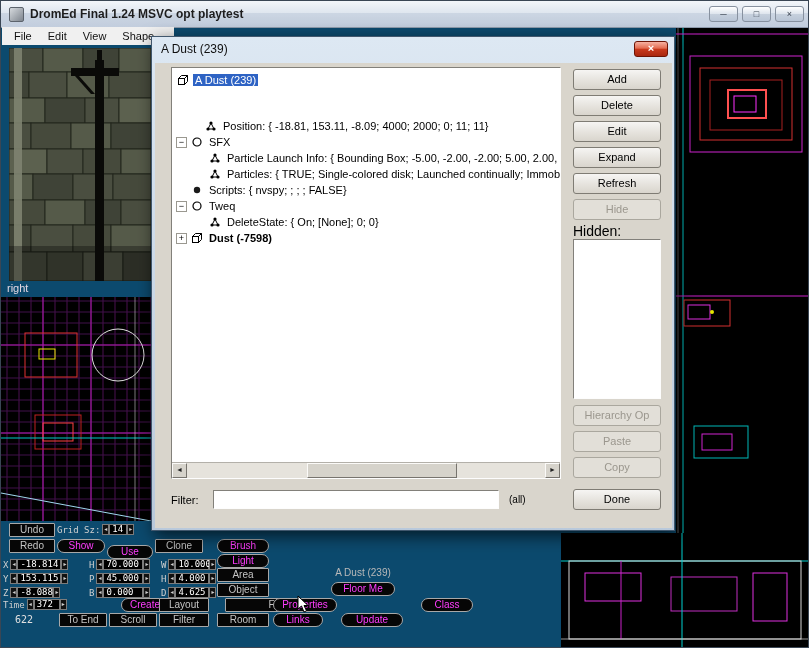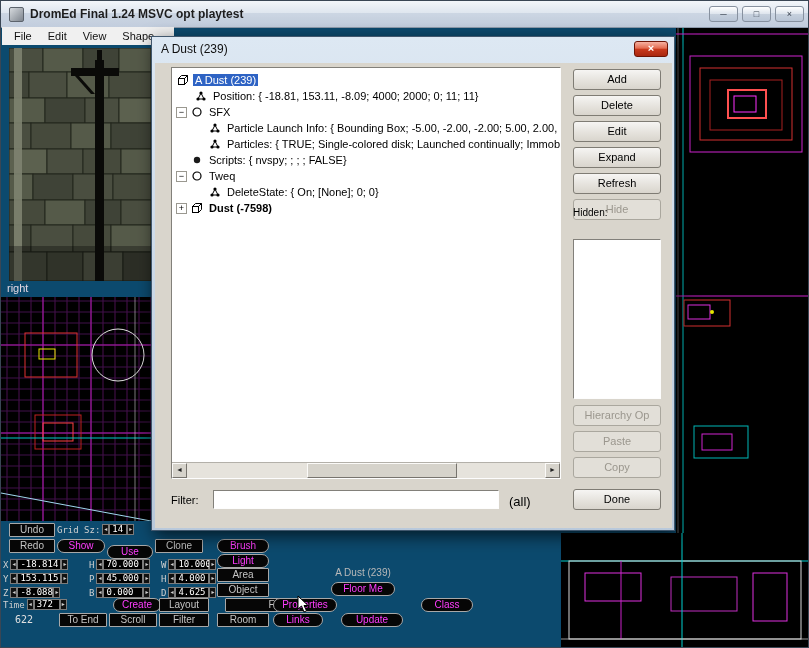--- a/index.html
+++ b/index.html
@@ -74,27 +74,27 @@
   .sb-btn{position:absolute;top:0;width:15px;height:15px;box-sizing:border-box;background:#d6d3cb;
     border:1px solid;border-color:#fbfaf8 #77746e #77746e #fbfaf8;font-size:7px;line-height:12px;text-align:center;color:#222;}
   .sb-left{left:0;} .sb-right{right:0;}
   .sb-thumb{position:absolute;top:0;left:135px;width:150px;height:15px;box-sizing:border-box;background:#d6d3cb;
     border:1px solid;border-color:#fbfaf8 #77746e #77746e #fbfaf8;}
 
   .dlg-btn{position:absolute;left:418px;width:88px;height:21px;box-sizing:border-box;
     background:linear-gradient(180deg,#f6f5f3,#e4e1db 60%,#d9d5cd);
     border:1px solid #7f7c74;border-radius:3px;font-size:11px;line-height:18px;text-align:center;color:#000;}
   .dlg-btn.dis{color:#9b978e;border-color:#aaa79e;background:#e2dfd8;}
-  .hidden-label{position:absolute;left:418px;top:144px;font-size:10px;color:#000;}
+  .hidden-label{position:absolute;left:418px;top:160px;font-size:14px;color:#000;}
   .hidden-list{position:absolute;left:418px;top:176px;width:88px;height:160px;background:#fff;box-sizing:border-box;
     border:1px solid;border-color:#82807a #fdfdfd #fdfdfd #82807a;}
   .filter-label{position:absolute;left:16px;top:431px;font-size:11px;color:#000;}
   .filter-input{position:absolute;left:58px;top:427px;width:286px;height:19px;background:#fff;box-sizing:border-box;
     border:1px solid;border-color:#82807a #fdfdfd #fdfdfd #82807a;font-size:11px;line-height:17px;padding:0 3px;}
-  .filter-all{position:absolute;left:354px;top:431px;font-size:13px;color:#000;}
+  .filter-all{position:absolute;left:354px;top:431px;font-size:10px;color:#000;}
 
   .cursor{position:absolute;left:296px;top:594px;z-index:50;}
 </style>
 </head>
 <body>
 
 <div class="screen">
 
   <div class="titlebar">
     <span class="app-icon"></span>
@@ -297,21 +297,21 @@
     <div class="obj-name" style="left:296px;top:566px;width:132px;">A Dust (239)</div>
     <div class="pb m" style="left:330px;top:581px;width:62px;">Floor Me</div>
     <div class="pb m" style="left:420px;top:597px;width:50px;">Class</div>
 
     <div class="pfield" style="left:2px;top:597px;">
       <span class="plabel">Time</span>
       <span class="pa">◂</span>
       <span class="pv" style="width:26px;">372</span>
       <span class="pa">▸</span>
     </div>
-    <div class="pb m" style="left:112px;top:597px;width:46px;">Create</div>
+    <div class="pb m" style="left:120px;top:597px;width:46px;">Create</div>
     <div class="pb" style="left:158px;top:597px;width:48px;">Layout</div>
     <div class="pb m" style="left:272px;top:597px;width:62px;">Properties</div>
 
     <div class="frame-num" style="left:14px;top:613px;">622</div>
     <div class="pb" style="left:58px;top:612px;width:46px;">To End</div>
     <div class="pb" style="left:108px;top:612px;width:46px;">Scroll</div>
     <div class="pb" style="left:158px;top:612px;width:48px;">Filter</div>
     <div class="pb m" style="left:272px;top:612px;width:48px;">Links</div>
     <div class="pb m" style="left:340px;top:612px;width:60px;">Update</div>
   </div>
@@ -327,21 +327,21 @@
           <div class="trow" style="padding-left:4px;">
             <span class="ticon">
                 <svg width="12" height="12" viewBox="0 0 12 12">
                   <path d="M1.5 4.5 L4.5 1.5 L10.5 1.5 L7.5 4.5 Z" fill="#fff" stroke="#000"></path>
                   <path d="M7.5 4.5 L10.5 1.5 L10.5 7.5 L7.5 10.5 Z" fill="#fff" stroke="#000"></path>
                   <rect x="1.5" y="4.5" width="6" height="6" fill="#fff" stroke="#000"></rect>
                 </svg>
               </span>
             <span class="ttext sel">A Dust (239)</span>
           </div>
-          <div class="trow" style="padding-left:22px;">
+          <div class="trow" style="padding-left:32px;margin-top:30px;">
             <span class="ticon">
                 <svg width="12" height="12" viewBox="0 0 12 12">
                   <path d="M3 9L6 3L9 9Z" fill="none" stroke="#000"></path>
                   <circle cx="3" cy="9" r="1.6" fill="#000"></circle>
                   <circle cx="6" cy="3" r="1.6" fill="#000"></circle>
                   <circle cx="9" cy="9" r="1.6" fill="#000"></circle>
                 </svg>
               </span>
             <span class="ttext">Position: { -18.81, 153.11, -8.09; 4000; 2000; 0; 11; 11}</span>
           </div>

